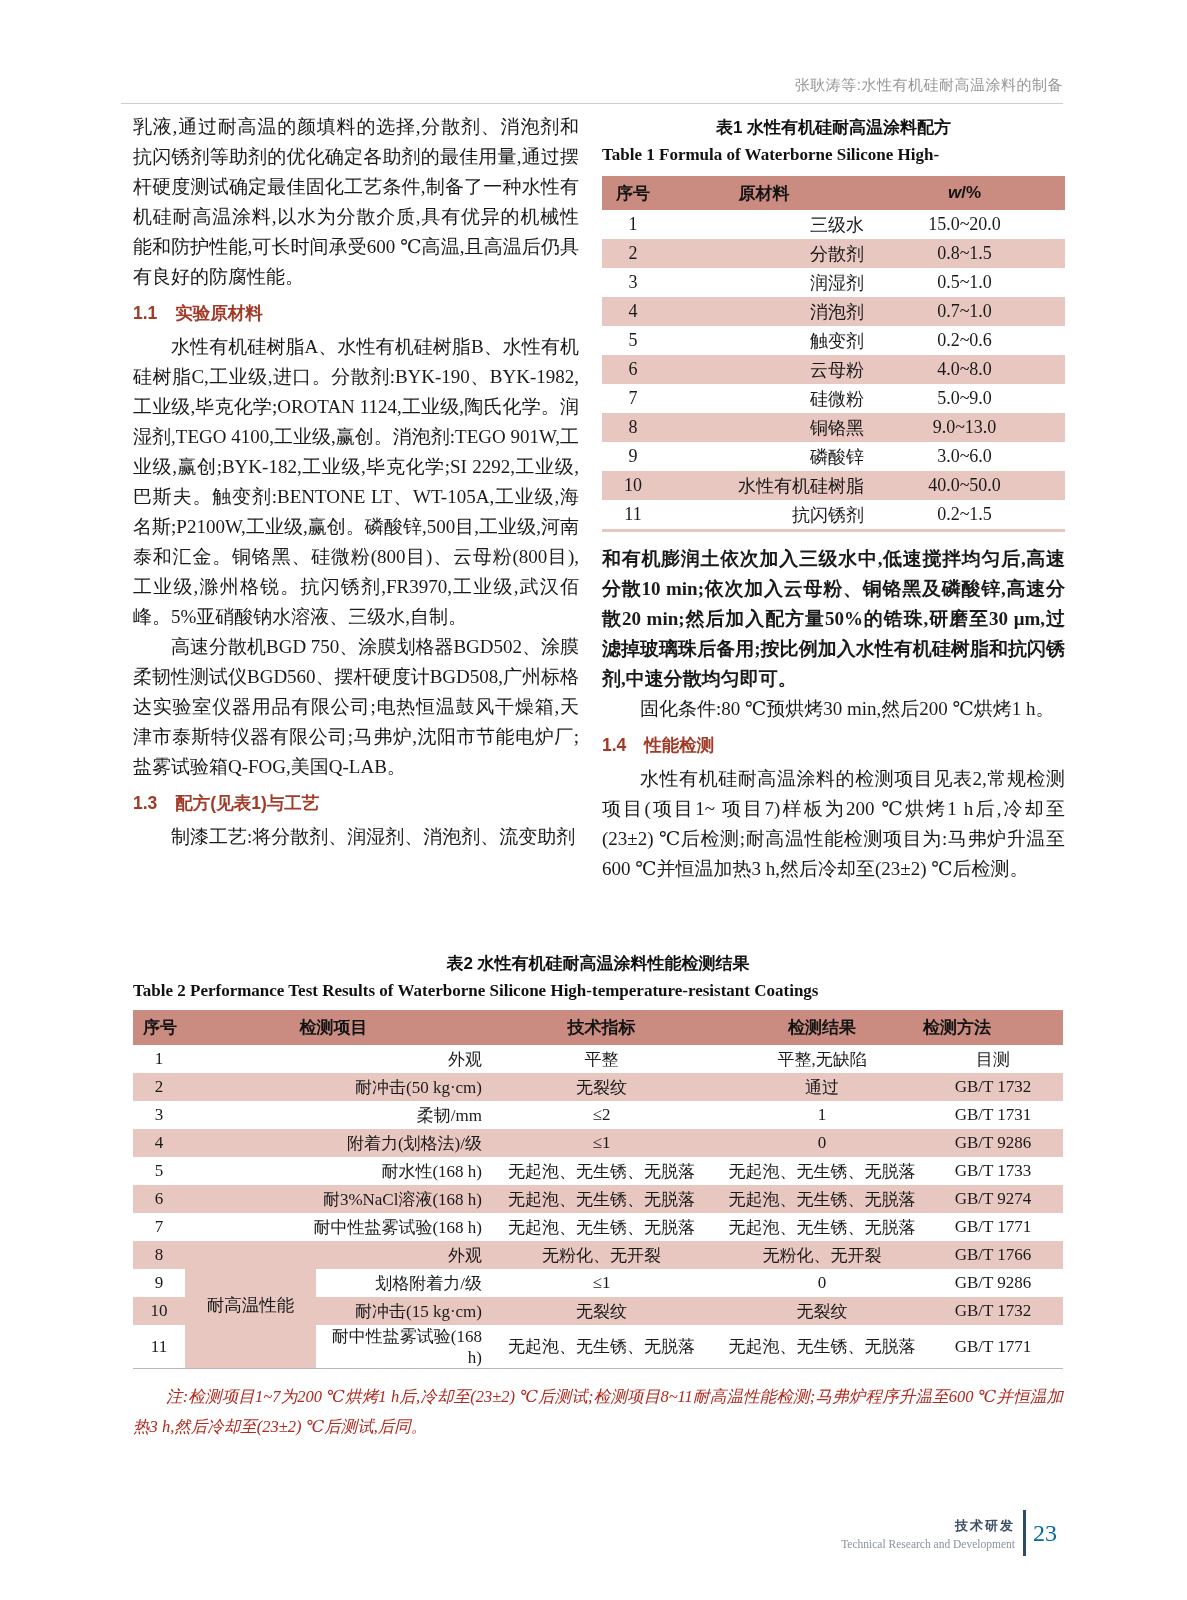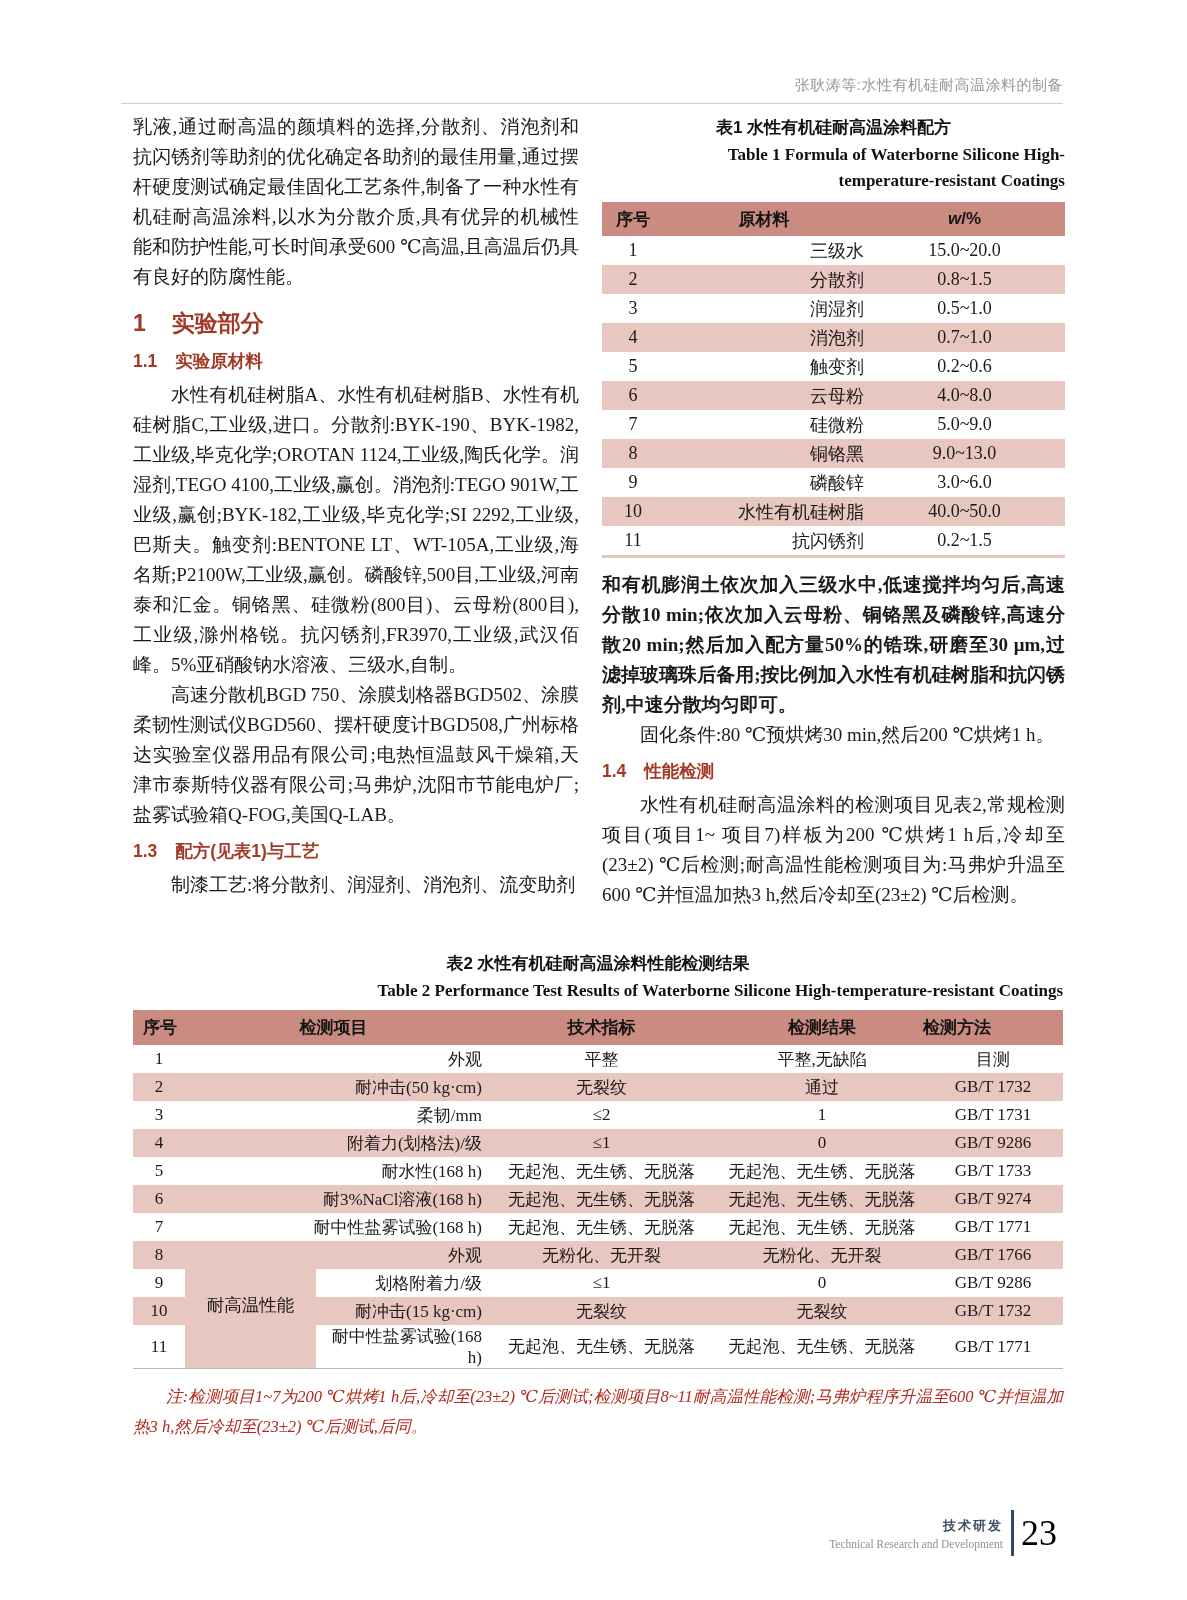--- a/index.html
+++ b/index.html
@@ -42,21 +42,21 @@
     font-size:17.5px;font-weight:bold;color:#a23a28;
   }
   h2.sec .n{margin-right:18px;}
   
   .tbl-title-zh{
     font-family:"Liberation Sans","DejaVu Sans",sans-serif;
     font-size:17px;font-weight:bold;text-align:center;color:#111;
     margin:4px 0 3px 0;
   }
   .tbl-title-en{
-    font-size:17px;font-weight:bold;text-align:right;color:#111;
+    font-size:17px;font-weight:bold;text-align:left;color:#111;
     margin:0 0 2px 0;line-height:26px;
   }
   
   table.t1{border-collapse:collapse;width:100%;margin-top:8px;border-bottom:3px solid #e8c7c1;}
   table.t1 th{
     background:#ca8b81;
     font-family:"Liberation Sans","DejaVu Sans",sans-serif;
     font-size:17px;font-weight:600;color:#141414;
     height:34px;padding:0;
   }
@@ -92,52 +92,50 @@
     position:absolute;right:130px;bottom:44px;
     display:flex;align-items:center;
   }
   .f-labels{text-align:right;margin-right:8px;}
   .f-zh{
     font-family:"Liberation Sans","DejaVu Sans",sans-serif;
     font-size:13px;font-weight:bold;color:#3c4f63;letter-spacing:2px;
   }
   .f-en{font-size:11.5px;color:#8a929b;margin-top:3px;}
   .f-bar{width:3px;height:46px;background:#2d4a6b;margin-right:7px;}
-  .f-page{font-size:36px;color:#000000;text-align:center;}
+  .f-page{font-size:24px;color:#0369a1;text-align:center;}
   i.wi{font-style:italic;}
 </style>
 </head>
 <body>
 
 <div class="page">
 
   <div class="running-head">张耿涛等:水性有机硅耐高温涂料的制备</div>
   <div class="head-rule"></div>
 
   <div class="cols">
 
     <div class="col-l">
       <p class="body">乳液,通过耐高温的颜填料的选择,分散剂、消泡剂和抗闪锈剂等助剂的优化确定各助剂的最佳用量,通过摆杆硬度测试确定最佳固化工艺条件,制备了一种水性有机硅耐高温涂料,以水为分散介质,具有优异的机械性能和防护性能,可长时间承受600 ℃高温,且高温后仍具有良好的防腐性能。</p>
 
-      <h1 class="sec"><span class="n">1</span><span>实验部分</span></h1>
 
       <h2 class="sec"><span class="n">1.1</span><span>实验原材料</span></h2>
       <p class="body ind">水性有机硅树脂A、水性有机硅树脂B、水性有机硅树脂C,工业级,进口。分散剂:BYK-190、BYK-1982,工业级,毕克化学;OROTAN 1124,工业级,陶氏化学。润湿剂,TEGO 4100,工业级,赢创。消泡剂:TEGO 901W,工业级,赢创;BYK-182,工业级,毕克化学;SI 2292,工业级,巴斯夫。触变剂:BENTONE LT、WT-105A,工业级,海名斯;P2100W,工业级,赢创。磷酸锌,500目,工业级,河南泰和汇金。铜铬黑、硅微粉(800目)、云母粉(800目),工业级,滁州格锐。抗闪锈剂,FR3970,工业级,武汉佰峰。5%亚硝酸钠水溶液、三级水,自制。</p>
 
       <p class="body ind">高速分散机BGD 750、涂膜划格器BGD502、涂膜柔韧性测试仪BGD560、摆杆硬度计BGD508,广州标格达实验室仪器用品有限公司;电热恒温鼓风干燥箱,天津市泰斯特仪器有限公司;马弗炉,沈阳市节能电炉厂;盐雾试验箱Q-FOG,美国Q-LAB。</p>
 
       <h2 class="sec"><span class="n">1.3</span><span>配方(见表1)与工艺</span></h2>
       <p class="body ind">制漆工艺:将分散剂、润湿剂、消泡剂、流变助剂</p>
     </div>
 
     <div class="col-r">
       <div class="tbl-title-zh">表1  水性有机硅耐高温涂料配方</div>
       <div class="tbl-title-en">
         <div>Table 1   Formula of Waterborne Silicone High-</div>
-        <div>temperature-resistant Coatings</div>
       </div>
       <table class="t1">
         <thead>
           <tr>
             <th class="c-no">序号</th>
             <th class="c-mat">原材料</th>
             <th class="c-val"><i class="wi">w</i><span>/%</span></th>
           </tr>
         </thead>
         <tbody>

